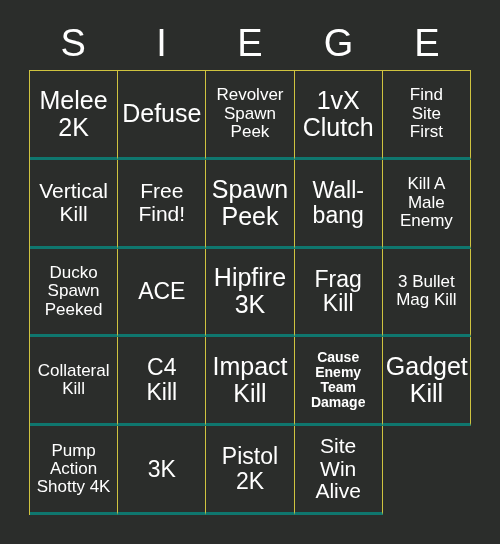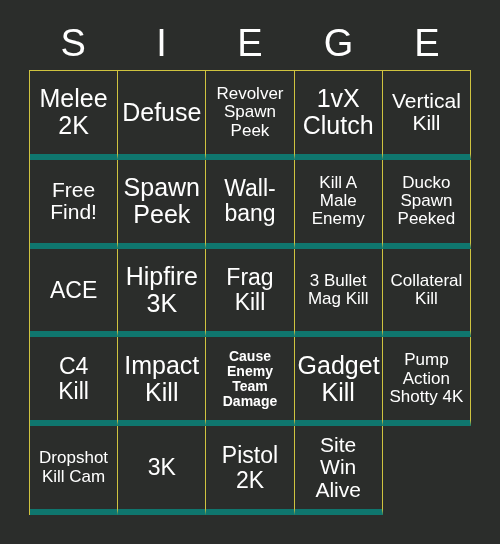--- a/index.html
+++ b/index.html
@@ -50,21 +50,21 @@
     height: 445px;
     display: grid;
     grid-template-columns: repeat(5, 1fr);
     grid-template-rows: repeat(5, 1fr);
     border-top: 1px solid #cfc33f;
     border-left: 1px solid #cfc33f;
     box-sizing: border-box;
   }
   .bingo-cell {
     border-right: 1px solid #cfc33f;
-    border-bottom: 6px solid #0f766e;
+    border-bottom: 3px solid #0f766e;
     box-sizing: border-box;
     background: #2b2d2b;
     display: flex;
     align-items: center;
     justify-content: center;
     text-align: center;
     padding: 2px 3px;
     overflow: hidden;
   }
   .cell-text {
@@ -107,20 +107,25 @@
       <div class="bingo-cell">
         <span class="cell-text fs-sm">Revolver
 Spawn
 Peek</span>
       </div>
       <div class="bingo-cell">
         <span class="cell-text fs-lg">1vX
 Clutch</span>
       </div>
       <div class="bingo-cell">
+        <span class="cell-text fs-sm">Find
+Site
+First</span>
+      </div>
+      <div class="bingo-cell">
         <span class="cell-text fs-md">Vertical
 Kill</span>
       </div>
       <div class="bingo-cell">
         <span class="cell-text fs-md">Free
 Find!</span>
       </div>
       <div class="bingo-cell">
         <span class="cell-text fs-lg">Spawn
 Peek</span>
@@ -175,24 +180,20 @@
       <div class="bingo-cell">
         <span class="cell-text fs-lg">Gadget
 Kill</span>
       </div>
       <div class="bingo-cell">
         <span class="cell-text fs-sm">Pump
 Action
 Shotty 4K</span>
       </div>
       <div class="bingo-cell">
-        <span class="cell-text fs-sm">Dropshot
-Kill Cam</span>
-      </div>
-      <div class="bingo-cell">
         <span class="cell-text fs-xl">3K</span>
       </div>
       <div class="bingo-cell">
         <span class="cell-text fs-xl">Pistol
 2K</span>
       </div>
       <div class="bingo-cell">
         <span class="cell-text fs-md">Site
 Win
 Alive</span>

